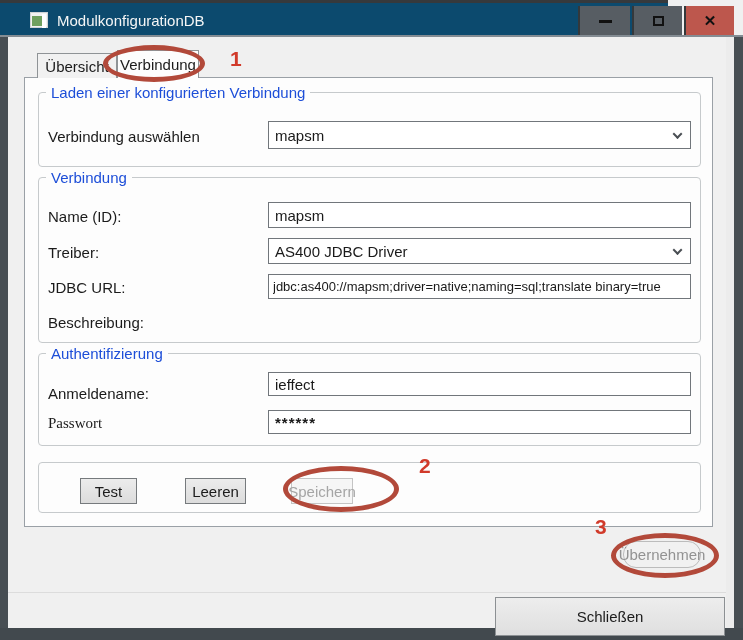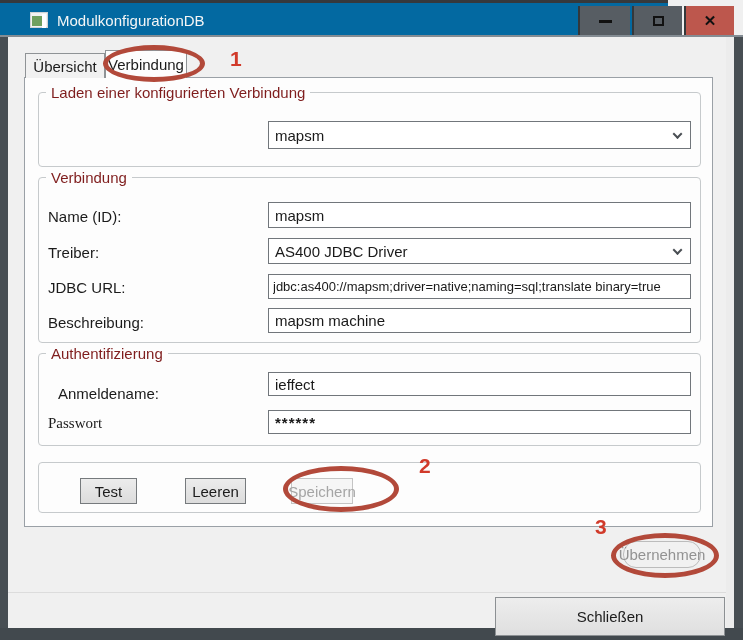--- a/index.html
+++ b/index.html
@@ -1,46 +1,46 @@
 <!DOCTYPE html>
 <html><head>
 <meta charset="utf-8">
 <style>
   html,body{margin:0;padding:0;background:#c9c9c9;}
   *{box-sizing:border-box;font-family:"Liberation Sans",sans-serif;}
   .canvas{position:relative;width:743px;height:640px;background:#f0f0f0;overflow:hidden;}
 
   
-  .titlebar{position:absolute;left:0;top:0;width:668px;height:35px;background:#0369a1;border-top:3px solid #36393c;}
+  .titlebar{position:absolute;left:0;top:0;width:668px;height:35px;background:#0c4a6e;border-top:3px solid #36393c;}
   .titlebar-underline{position:absolute;left:0;top:35px;width:743px;height:2px;background:#848c93;}
   .frame-left{position:absolute;left:0;top:37px;width:8px;height:591px;background:#474e53;}
   .frame-right{position:absolute;left:734px;top:37px;width:9px;height:591px;background:#474e53;}
   .frame-right-inner{position:absolute;left:726px;top:37px;width:8px;height:591px;background:#ececec;}
   .frame-bottom{position:absolute;left:0;top:628px;width:743px;height:12px;background:#42494e;}
 
   .app-icon{position:absolute;left:30px;top:9px;width:18px;height:16px;background:#f2f2f2;border:1px solid #cfd3d6;}
   .app-icon .inner{position:absolute;left:1px;top:3px;width:10px;height:10px;background:#6fa05f;}
   .app-icon .stripe{position:absolute;right:1px;top:1px;width:4px;height:14px;background:#ffffff;}
   .title-text{position:absolute;left:57px;top:0;height:35px;display:flex;align-items:center;color:#f5f6f6;font-size:15px;}
 
   .winbtn{position:absolute;top:3px;height:30px;display:flex;align-items:center;justify-content:center;background:#575d63;border-left:2px solid #34383b;cursor:default;}
   .winbtn.min{left:578px;width:52px;}
   .winbtn.max{left:632px;width:50px;}
   .winbtn.close{left:684px;width:50px;background:#bd574d;border-left:2px solid #34383b;color:#111;font-size:15px;font-weight:bold;}
   .glyph-min{width:13px;height:3px;background:#111;}
   .glyph-max{width:11px;height:10px;border:2px solid #111;background:transparent;}
 
   
-  .tab{position:absolute;font-size:15px;color:#1b1b1b;display:flex;align-items:center;justify-content:center;}
+  .tab{position:absolute;font-size:15px;color:#1b1b1b;display:flex;align-items:center;justify-content:center;margin-left:12px;}
   .tab.inactive{left:25px;top:53px;width:80px;height:25px;background:#f1f1f1;border:1px solid #8f9396;border-bottom:none;z-index:2;}
   .tab.active{left:105px;top:50px;width:82px;height:28px;background:#fdfdfd;border:1px solid #8f9396;border-bottom:none;z-index:4;}
   .tab-panel{position:absolute;left:24px;top:77px;width:689px;height:450px;background:#fdfdfd;border:1px solid #9aa0a6;z-index:1;}
 
   .groupbox{position:absolute;border:1px solid #c6cacc;border-radius:4px;background:transparent;z-index:2;}
-  .group-label{position:absolute;background:#fdfdfd;padding:0 5px;font-size:15px;color:#7f1d1d;line-height:17px;z-index:3;}
+  .group-label{position:absolute;background:#fdfdfd;padding:0 5px;font-size:15px;color:#1d4ed8;line-height:17px;z-index:3;}
 
   .field-label{position:absolute;font-size:15px;color:#1b1b1b;line-height:19px;z-index:3;}
   .text-input{position:absolute;border:1px solid #71767b;background:#ffffff;font-size:15px;color:#1a1a1a;padding:0 6px;z-index:3;}
   .text-input.small{font-size:13px;padding:0 4px;}
   .text-input.pw{font-weight:bold;letter-spacing:1px;}
   .combo{position:absolute;border:1px solid #71767b;background:#ffffff;font-size:15px;color:#1a1a1a;display:flex;align-items:center;padding:0 24px 0 6px;z-index:3;}
   .chevron{position:absolute;right:9px;top:50%;width:7px;height:7px;border-right:2px solid #4a4f54;border-bottom:2px solid #4a4f54;transform:translateY(-65%) rotate(45deg);}
 
   .btn{position:absolute;display:flex;align-items:center;justify-content:center;font-size:15px;color:#1b1b1b;background:linear-gradient(180deg,#ececec,#dcdcdc);border:1px solid #767a7d;z-index:3;cursor:default;}
   .btn.disabled-white{background:#f6f6f6;border:1px solid #c4c4c4;color:#a5a5a5;}
@@ -83,20 +83,21 @@
   <div class="tab inactive">
     <span>Übersicht</span>
   </div>
   <div class="tab active">
     <span>Verbindung</span>
   </div>
   <div class="tab-panel"></div>
 
   <div class="groupbox" style="left:38px;top:92px;width:663px;height:75px;"></div>
   <div class="group-label" style="left:46px;top:84px;">Laden einer konfigurierten Verbindung</div>
+  <div class="field-label" style="left:48px;top:127px;">Verbindung auswählen</div>
   <div class="combo" style="left:268px;top:121px;width:423px;height:28px;">
     <span>mapsm</span>
     <div class="chevron"></div>
   </div>
 
   <div class="groupbox" style="left:38px;top:177px;width:663px;height:166px;"></div>
   <div class="group-label" style="left:46px;top:169px;">Verbindung</div>
 
   <div class="field-label" style="left:48px;top:207px;">Name (ID):</div>
   <input class="text-input" style="left: 268px; top: 202px; width: 423px; height: 26px;" value="mapsm">
@@ -104,26 +105,25 @@
   <div class="field-label" style="left:48px;top:243px;">Treiber:</div>
   <div class="combo" style="left:268px;top:238px;width:423px;height:26px;">
     <span>AS400 JDBC Driver</span>
     <div class="chevron"></div>
   </div>
 
   <div class="field-label" style="left:48px;top:278px;">JDBC URL:</div>
   <input class="text-input small" style="left: 268px; top: 274px; width: 423px; height: 25px;" value="jdbc:as400://mapsm;driver=native;naming=sql;translate binary=true">
 
   <div class="field-label" style="left:48px;top:313px;">Beschreibung:</div>
-  <input class="text-input" style="left: 268px; top: 308px; width: 423px; height: 25px;" value="mapsm machine">
 
   <div class="groupbox" style="left:38px;top:353px;width:663px;height:93px;"></div>
   <div class="group-label" style="left:46px;top:345px;">Authentifizierung</div>
 
-  <div class="field-label" style="left:48px;top:384px;margin-left:10px;">Anmeldename:</div>
+  <div class="field-label" style="left:48px;top:384px;">Anmeldename:</div>
   <input class="text-input" style="left: 268px; top: 372px; width: 423px; height: 24px;" value="ieffect">
 
   <div class="field-label" style="left:48px;top:414px;font-family:Liberation Serif, serif;">Passwort</div>
   <input class="text-input pw" style="left: 268px; top: 410px; width: 423px; height: 24px;" value="******">
 
   <div class="groupbox" style="left:38px;top:462px;width:663px;height:51px;"></div>
   <div class="btn" style="left:80px;top:478px;width:57px;height:26px;">
     <span>Test</span>
   </div>
   <div class="btn" style="left:185px;top:478px;width:61px;height:26px;">

